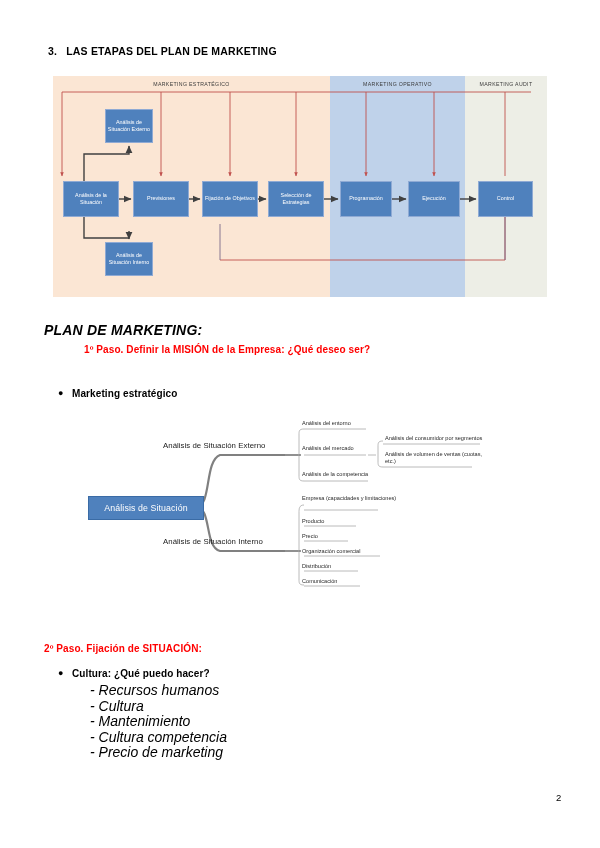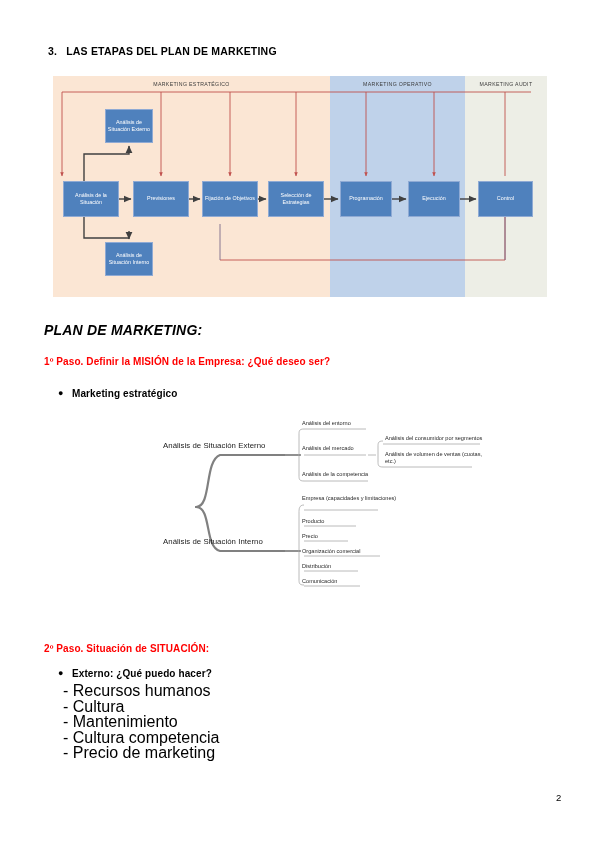--- a/index.html
+++ b/index.html
@@ -40,44 +40,45 @@
   }
 
   .step-heading {
     position: absolute;
     left: 44px;
     font-size: 10px;
     font-weight: bold;
     color: #ff0000;
     letter-spacing: .1px;
   }
-  .step1 { top: 356px; }
+  .step1 { top: 344px; margin-left: 40px; }
   .step2 { top: 643px; }
 
   .bullet-row {
     position: absolute;
     font-size: 10px;
     font-weight: bold;
     letter-spacing: .1px;
   }
   .bullet-row .dot {
     position: absolute;
     left: -14px;
     top: 0;
     font-size: 9px;
   }
   .bullet1 { left: 72px; top: 388px; }
   .bullet2 { left: 72px; top: 668px; }
 
   .sub-list {
     position: absolute;
-    left: 63px;
+    left: 90px;
     top: 683px;
-    font-size: 16px;
+    font-size: 14px;
     line-height: 15.6px;
+    font-style: italic;
   }
   .sub-list div { white-space: nowrap; }
 
   .page-number {
     position: absolute;
     left: 556px;
     top: 792px;
     font-size: 9.5px;
   }
 
@@ -322,43 +323,44 @@
     <path d="M224,90 C219,90 219,94 219,98 L219,164 C219,168 219,170 224,170" stroke="#a8a8a8" stroke-width="0.8" fill="none"></path>
     <path d="M205,136 L219,136" stroke="#a8a8a8" stroke-width="0.8" fill="none"></path>
     <path d="M224,95 L298,95" stroke="#a8a8a8" stroke-width="0.8" fill="none"></path>
     <path d="M224,111 L276,111" stroke="#a8a8a8" stroke-width="0.8" fill="none"></path>
     <path d="M224,126 L268,126" stroke="#a8a8a8" stroke-width="0.8" fill="none"></path>
     <path d="M224,141 L300,141" stroke="#a8a8a8" stroke-width="0.8" fill="none"></path>
     <path d="M224,156 L278,156" stroke="#a8a8a8" stroke-width="0.8" fill="none"></path>
     <path d="M224,171 L280,171" stroke="#a8a8a8" stroke-width="0.8" fill="none"></path>
   </svg>
 
+  <div class="mm-center">Análisis de Situación</div>
 
   <div class="mm-branch mm-br-ext">Análisis de Situación Externo</div>
   <div class="mm-branch mm-br-int">Análisis de Situación Interno</div>
 
   <div class="mm-leaf lf-entorno">Análisis del entorno</div>
   <div class="mm-leaf lf-mercado">Análisis del mercado</div>
   <div class="mm-leaf lf-competencia">Análisis de la competencia</div>
 
   <div class="mm-leaf lf-consumidor">Análisis del consumidor por segmentos</div>
   <div class="mm-leaf two-line lf-volumen">Análisis de volumen de ventas (cuotas, etc.)</div>
 
   <div class="mm-leaf two-line lf-empresa">Empresa (capacidades y limitaciones)</div>
   <div class="mm-leaf lf-producto">Producto</div>
   <div class="mm-leaf lf-precio">Precio</div>
   <div class="mm-leaf lf-organizacion">Organización comercial</div>
   <div class="mm-leaf lf-distribucion">Distribución</div>
   <div class="mm-leaf lf-comunicacion">Comunicación</div>
 </div>
 
-<div class="step-heading step2">2º Paso. Situación de SITUACIÓN:</div>
+<div class="step-heading step2">2º Paso. Fijación de SITUACIÓN:</div>
 
 <div class="bullet-row bullet2">
-  <span class="dot">●</span><span>Externo: ¿Qué puedo hacer?</span>
+  <span class="dot">●</span><span>Cultura: ¿Qué puedo hacer?</span>
 </div>
 
 <div class="sub-list">
   <div>- Recursos humanos</div>
   <div>- Cultura</div>
   <div>- Mantenimiento</div>
   <div>- Cultura competencia</div>
   <div>- Precio de marketing</div>
 </div>
 

